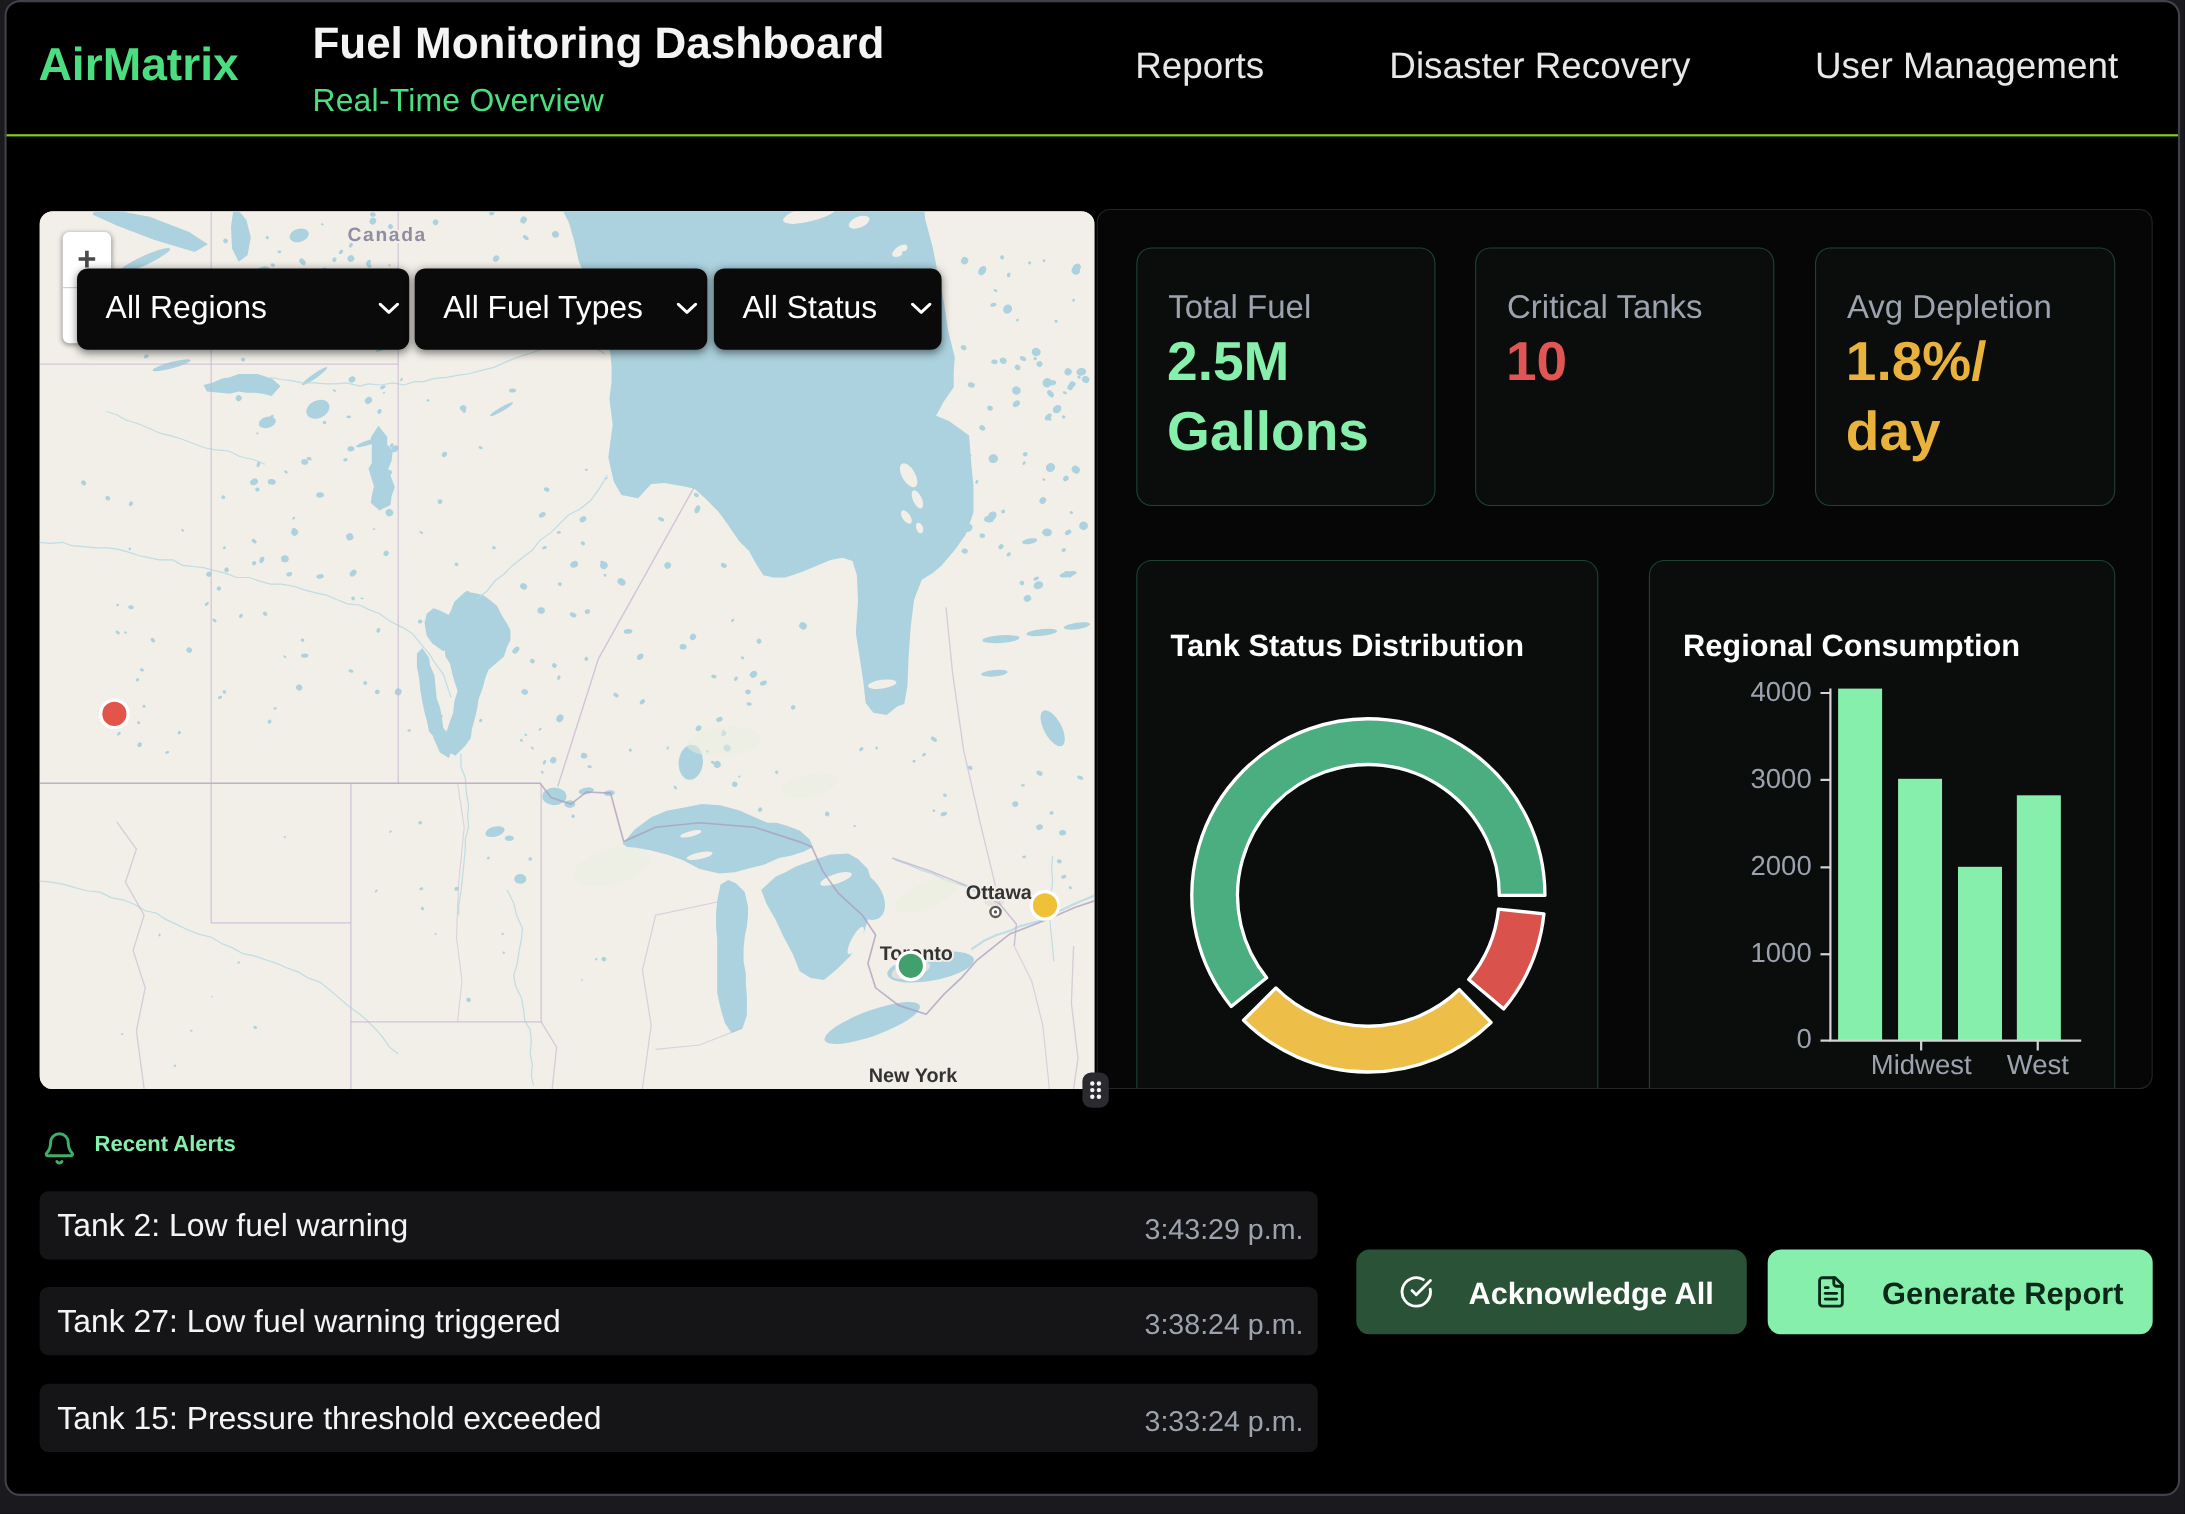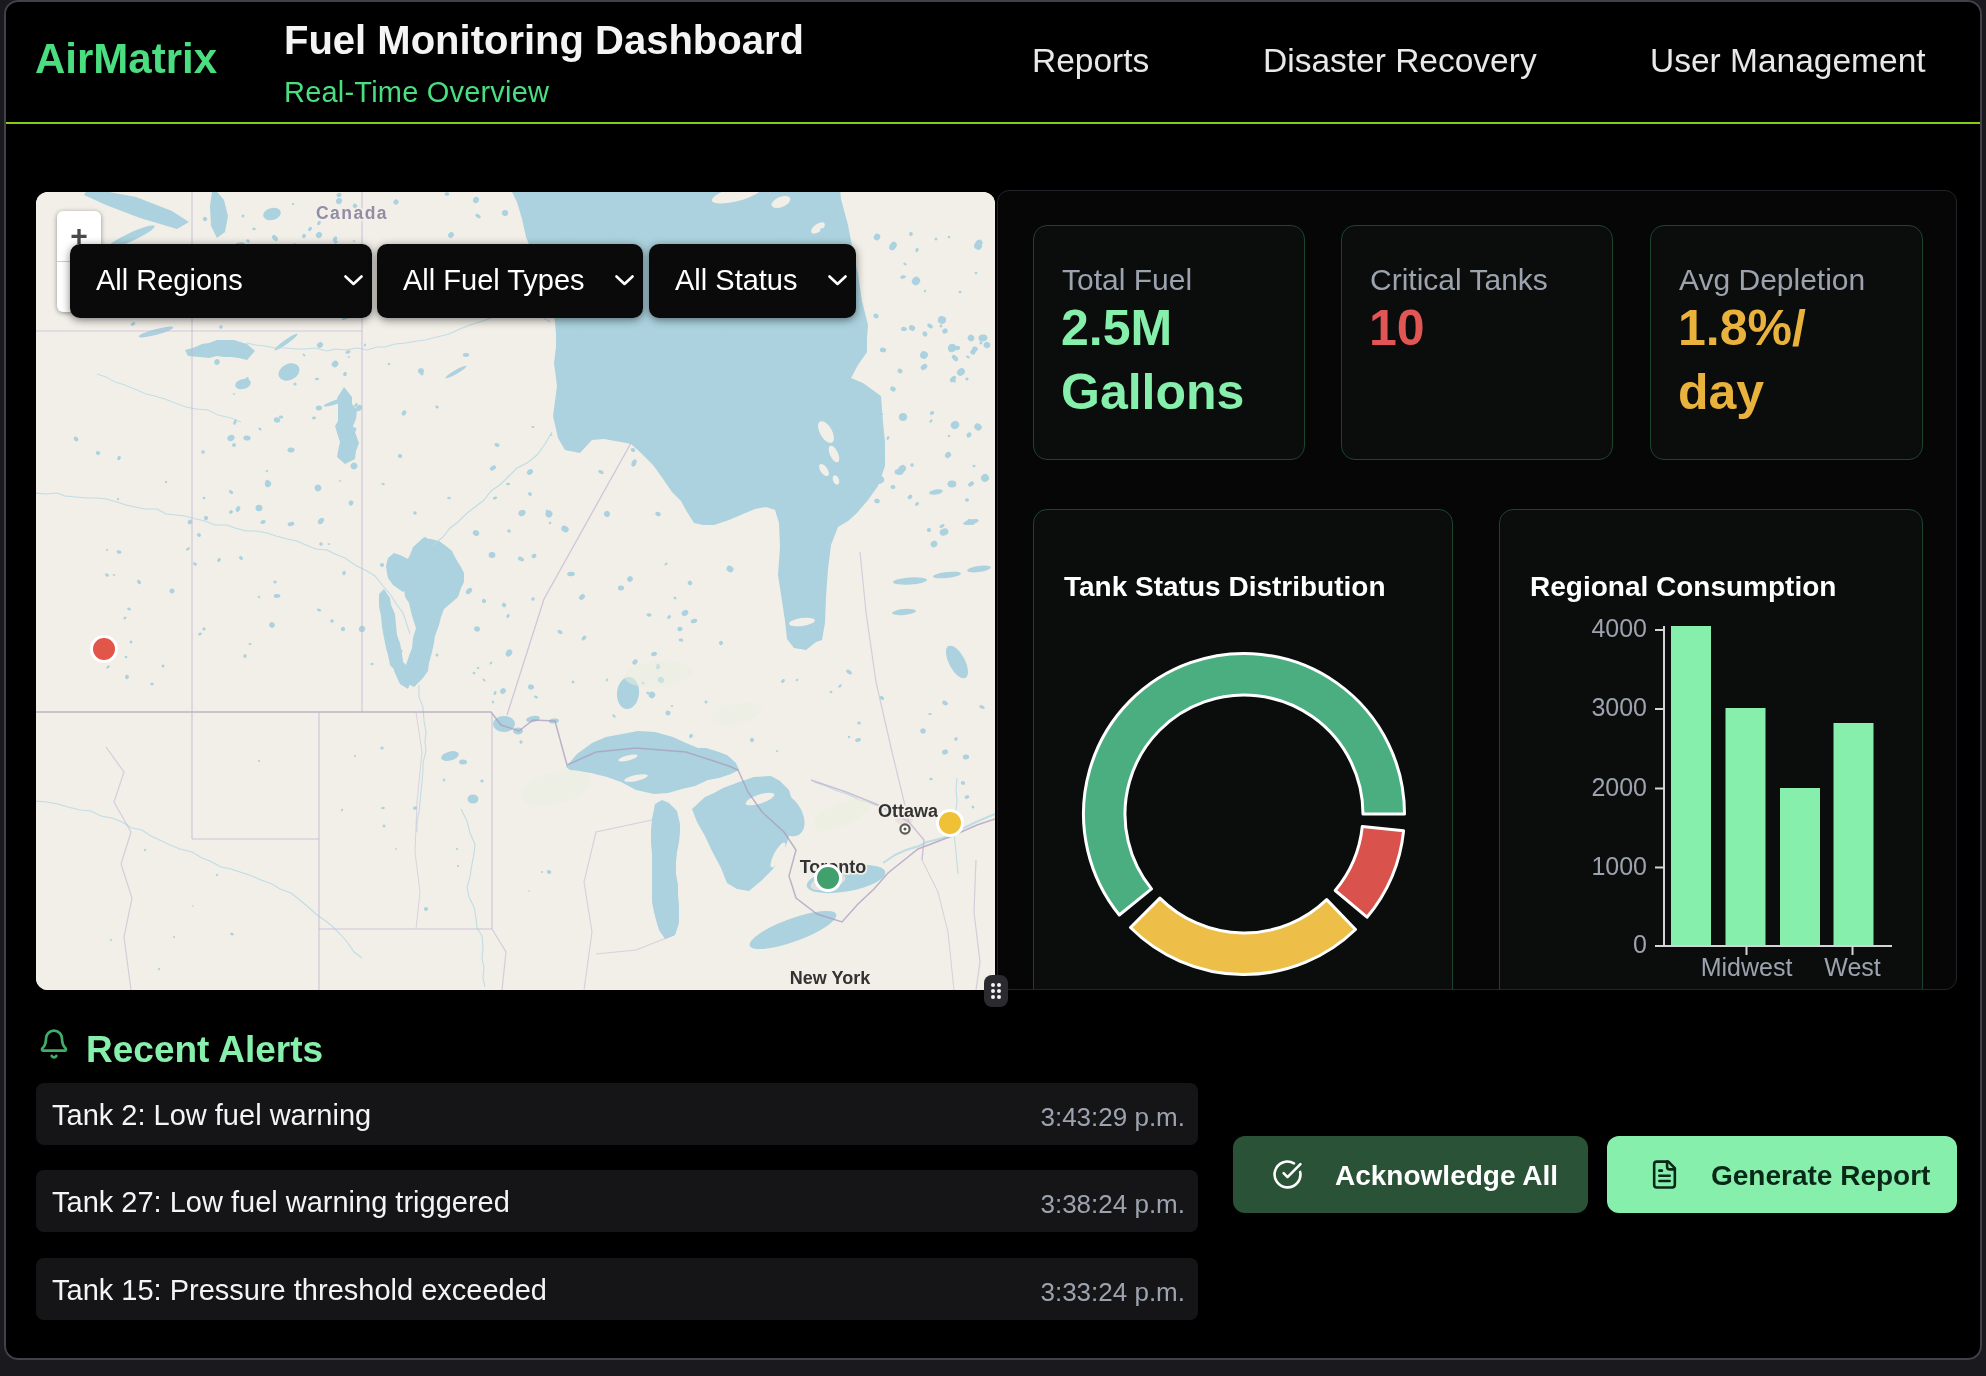--- a/index.html
+++ b/index.html
@@ -33,21 +33,21 @@
     background:#060607; border-radius:12px; overflow:hidden; }
   .rpb { position:absolute; left:993px; top:190px; width:960px; height:800px;
     border:1.5px solid #232329; border-radius:12px; pointer-events:none; z-index:40; }
   .card { position:absolute; background:#0b0d0c; border:1.4px solid #1d4431; border-radius:14px; }
   .sc-t { position:absolute; left:28px; top:37px; font-size:30px; color:#9ca3af; }
   .sc-v { position:absolute; left:27px; top:70px; font-size:50px; font-weight:bold; line-height:64px; }
   .cc-t { position:absolute; left:30px; top:37px; font-size:28px; font-weight:bold; color:#fff;margin-top:24px; }
   
   .grip { position:absolute; left:980px; top:975px; width:24px; height:32px; background:#2b2b2f; border-radius:8px; z-index:45; }
   
-  .ra-t { position:absolute; left:82px; top:1029px; font-size:37px; font-weight:bold; color:#86efac; }
+  .ra-t { position:absolute; left:82px; top:1029px; font-size:20px; font-weight:bold; color:#86efac; }
   .bell { position:absolute; left:34px; top:1026px; }
   .row { position:absolute; left:32px; width:1162px; height:62px; background:#151517; border-radius:8px; }
   .row .m { position:absolute; left:16px; top:16px; font-size:29px; color:#f4f4f5; }
   .row .t { position:absolute; right:13px; top:19px; font-size:26px; color:#9ca3af; }
   .btn { position:absolute; top:1136px; height:77px; border-radius:12px; font-weight:bold; }
   .btn .lab { position:absolute; top:24px; font-size:28px; white-space:nowrap; }
   .btn svg { position:absolute; top:23px; }
 </style>
 </head>
 <body>

